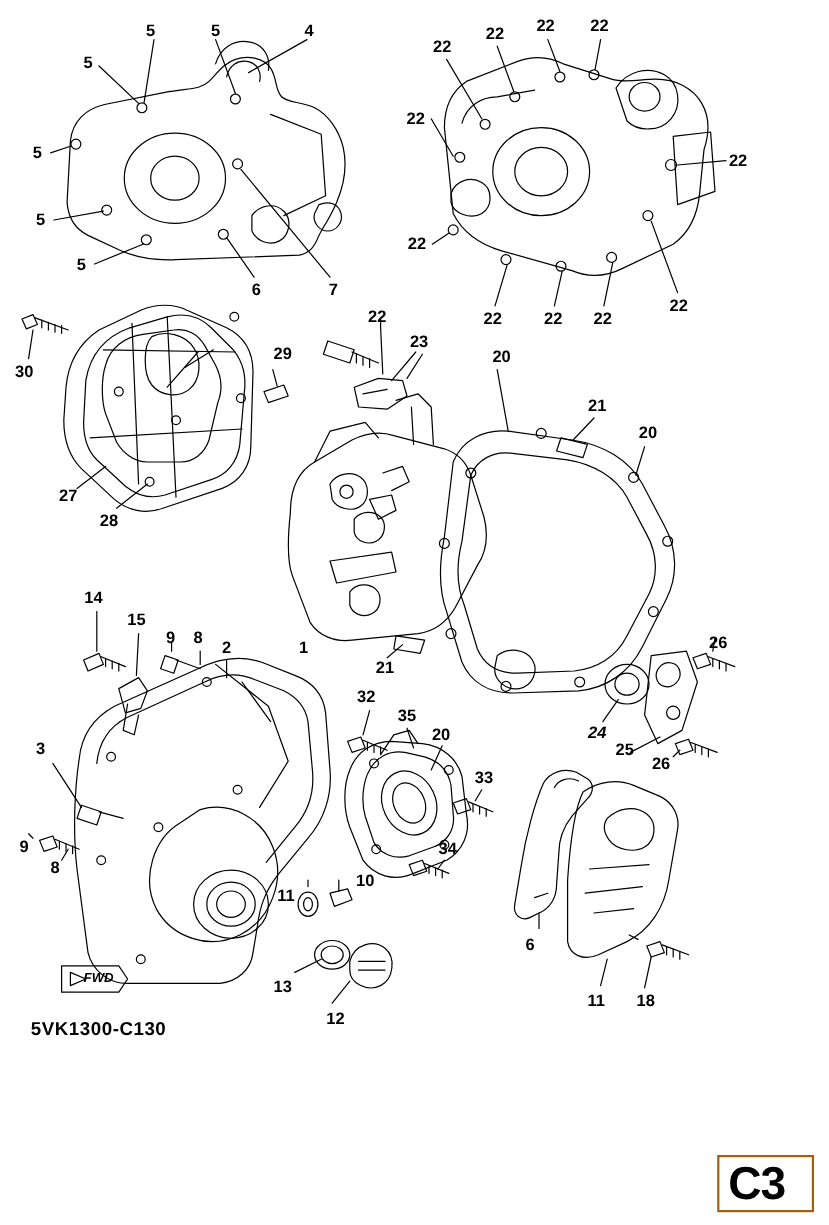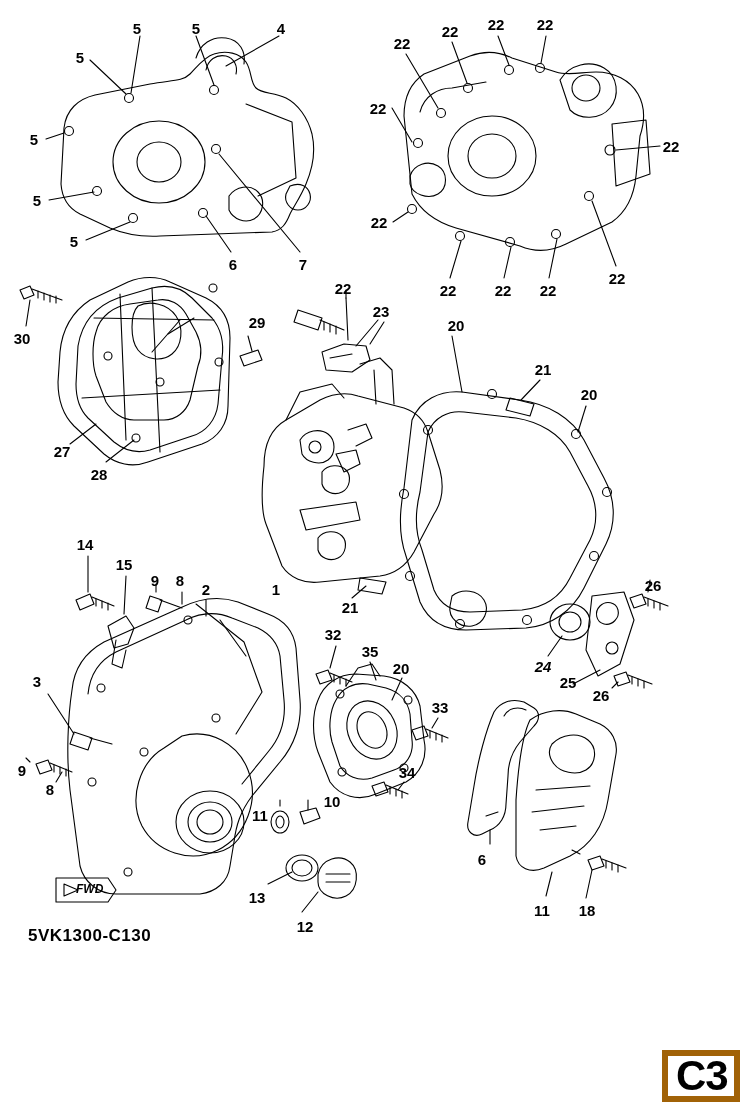--- a/index.html
+++ b/index.html
@@ -41,23 +41,23 @@
     font-family: "Liberation Sans", sans-serif;
     font-size: 17px;
     font-weight: 700;
     letter-spacing: 0.5px;
     color: #000000;
   }
   #page-badge {
     position: absolute;
     right: 14px;
     bottom: 12px;
-    width: 78px;
+    width: 88px;
     height: 52px;
-    border: 6px solid #a16207;
+    border: 2px solid #a16207;
     box-sizing: border-box;
     overflow: hidden;
   }
   #page-badge span {
     position: absolute;
     left: 8px;
     top: 50%;
     transform: translateY(-50%);
     font-family: "Liberation Sans", sans-serif;
     font-size: 42px;

